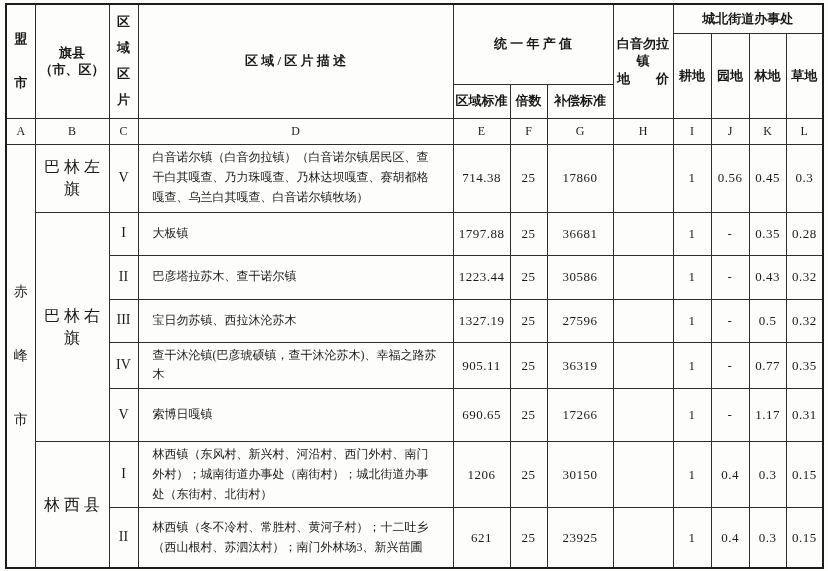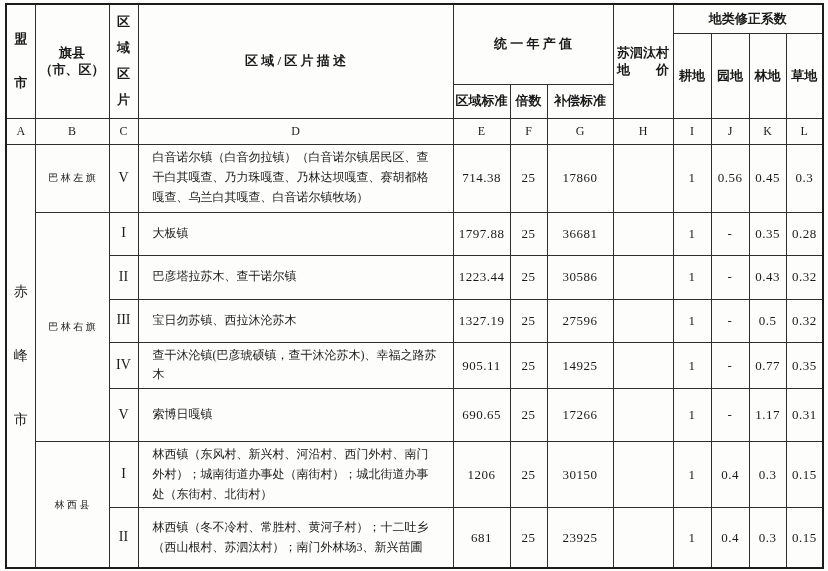--- a/index.html
+++ b/index.html
@@ -17,21 +17,21 @@
     border:1px solid #2e2e2e;text-align:center;vertical-align:middle;
     font-size:13px;padding:0;line-height:1.35;font-weight:normal;
     overflow:hidden;
   }
   .hdr{font-weight:bold;font-size:13px;}
   .pre{white-space:pre-line;}
   .colA-hdr{line-height:44px;}
   .colC-hdr{line-height:26px;font-size:13px;}
   .letters td{height:25px;font-size:12px;font-weight:normal;}
   .city-cell{font-size:14px;line-height:64px;font-weight:normal;}
-  .banner-cell{font-size:10px;}
+  .banner-cell{font-size:16px;}
   .zone-cell{font-size:14px;}
   .desc-cell{
     text-align:left;padding:3px 14px;font-size:12px;line-height:1.65;
   }
   .num-cell{font-size:13px;letter-spacing:0.5px;}
   tr.h1{height:29px;} tr.h2{height:51px;} tr.h3{height:34px;}
   tr.r1{height:68px;} tr.r2{height:43px;} tr.r3{height:44px;}
   tr.r4{height:43px;margin-left:47px;} tr.r5{height:44px;margin-left:48px;} tr.r6{height:53px;}
   tr.r7{height:66px;} tr.r8{height:60px;}
 </style>
@@ -59,23 +59,23 @@
     <td rowspan="3" class="hdr pre colA-hdr">盟
 市</td>
     <td rowspan="3" class="hdr pre">旗县
 （市、区）</td>
     <td rowspan="3" class="hdr pre colC-hdr">区
 域
 区
 片</td>
     <td rowspan="3" class="hdr">区 域 / 区 片 描 述</td>
     <td colspan="3" rowspan="2" class="hdr">统 一 年 产 值</td>
-    <td rowspan="3" class="hdr pre">苏泗汰村
+    <td rowspan="3" class="hdr pre">白音勿拉镇
 地　　价</td>
-    <td colspan="4" class="hdr">地类修正系数</td>
+    <td colspan="4" class="hdr">城北街道办事处</td>
   </tr>
   <tr class="h2">
     <td rowspan="2" class="hdr">耕地</td>
     <td rowspan="2" class="hdr">园地</td>
     <td rowspan="2" class="hdr">林地</td>
     <td rowspan="2" class="hdr">草地</td>
   </tr>
   <tr class="h3">
     <td class="hdr">区域标准</td>
     <td class="hdr">倍数</td>
@@ -152,21 +152,21 @@
     <td class="num-cell">-</td>
     <td class="num-cell">0.5</td>
     <td class="num-cell">0.32</td>
   </tr>
 
   <tr class="r5">
     <td class="zone-cell">IV</td>
     <td class="desc-cell">查干沐沦镇(巴彦琥硕镇，查干沐沦苏木)、幸福之路苏木</td>
     <td class="num-cell">905.11</td>
     <td class="num-cell">25</td>
-    <td class="num-cell">14925</td>
+    <td class="num-cell">36319</td>
     <td class="num-cell"></td>
     <td class="num-cell">1</td>
     <td class="num-cell">-</td>
     <td class="num-cell">0.77</td>
     <td class="num-cell">0.35</td>
   </tr>
 
   <tr class="r6">
     <td class="zone-cell">V</td>
     <td class="desc-cell">索博日嘎镇</td>
@@ -190,21 +190,21 @@
     <td class="num-cell"></td>
     <td class="num-cell">1</td>
     <td class="num-cell">0.4</td>
     <td class="num-cell">0.3</td>
     <td class="num-cell">0.15</td>
   </tr>
 
   <tr class="r8">
     <td class="zone-cell">II</td>
     <td class="desc-cell">林西镇（冬不冷村、常胜村、黄河子村）；十二吐乡（西山根村、苏泗汰村）；南门外林场3、新兴苗圃</td>
-    <td class="num-cell">681</td>
+    <td class="num-cell">621</td>
     <td class="num-cell">25</td>
     <td class="num-cell">23925</td>
     <td class="num-cell"></td>
     <td class="num-cell">1</td>
     <td class="num-cell">0.4</td>
     <td class="num-cell">0.3</td>
     <td class="num-cell">0.15</td>
   </tr>
 </tbody>
   </table>

